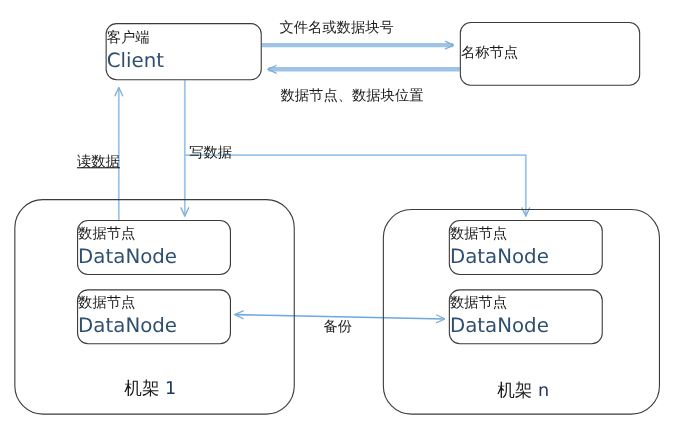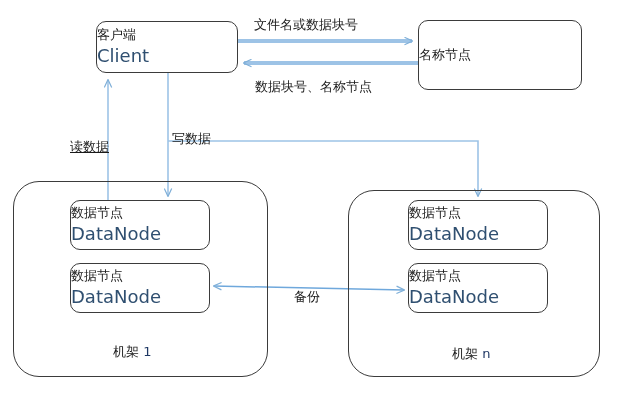--- a/index.html
+++ b/index.html
@@ -48,21 +48,21 @@
   }
   .rack {
     position: absolute;
     box-sizing: border-box;
     border: 1.8px solid #3b3b3b;
     border-radius: 26px;
     background: transparent;
   }
   .rack-label {
     position: absolute;
-    font-size: 13px;
+    font-size: 16px;
     color: #1a1a1a;
     white-space: nowrap;
   }
   .rack-label .idx {
     color: #1f3864;
   }
   .edge-label {
     position: absolute;
     font-size: 13px;
     color: #1a1a1a;
@@ -108,21 +108,21 @@
     <g>
       <path d="M214,286 L404,290" stroke="#6fa8dc" stroke-width="1.5" fill="none" marker-end="url(#ah)" marker-start="url(#ah-start)"></path>
     </g>
   </svg>
 
   <div class="node" style="left:96px; top:21px; width:142px; height:52px;">
     <div class="cn">客户端</div>
     <div class="en">Client</div>
   </div>
 
-  <div class="node" style="left:418px; top:20px; width:164px; height:70px;">
+  <div class="node" style="left:418px; top:20px; width:164px; height:58px;">
     <div class="cn">名称节点</div>
   </div>
 
   <div class="rack" style="left:13px; top:181px; width:255px; height:196px;"></div>
   <div class="rack-label" style="left:113px; top:343px;">
     <span>机架</span><span>&nbsp;</span><span class="idx">1</span>
   </div>
 
   <div class="node" style="left:70px; top:200px; width:140px; height:50px;">
     <div class="cn">数据节点</div>
@@ -144,21 +144,21 @@
     <div class="en">DataNode</div>
   </div>
 
   <div class="node" style="left:408px; top:263px; width:140px; height:50px;">
     <div class="cn">数据节点</div>
     <div class="en">DataNode</div>
   </div>
 
   <div class="edge-label" style="left:254px; top:16px;">文件名或数据块号</div>
 
-  <div class="edge-label" style="left:255px; top:78px;">数据块号、名称节点</div>
+  <div class="edge-label" style="left:255px; top:78px;">数据节点、数据块位置</div>
 
   <div class="edge-label" style="left:70px; top:138px;text-decoration:underline;">读数据</div>
 
   <div class="edge-label" style="left:172px; top:130px;">写数据</div>
 
   <div class="edge-label" style="left:294px; top:288px;">备份</div>
 
 </div>
 
 </body></html>

